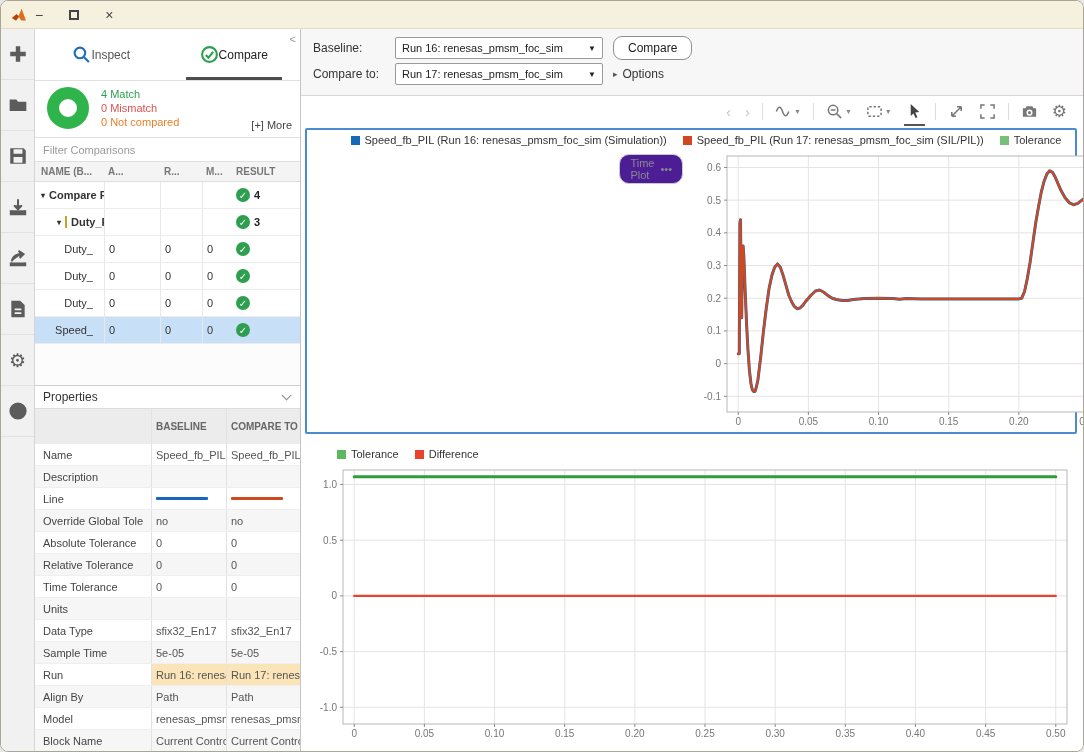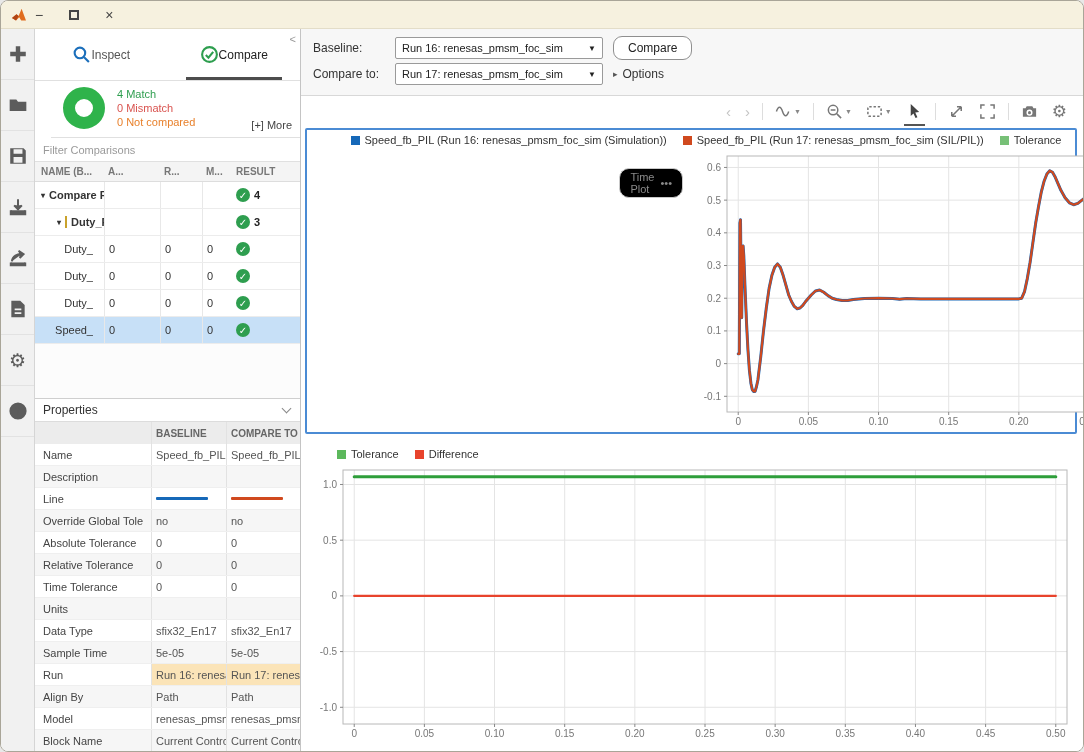--- a/index.html
+++ b/index.html
@@ -27,21 +27,21 @@
 
   
   .leftpanel { width:266px; border-right:1px solid #c4c4c4; display:flex; flex-direction:column; background:#fff; position:relative; }
   .tabs { height:52px; display:flex; position:relative; border-bottom:1px solid #e0e0e0; }
   .tab { flex:1; display:flex; align-items:center; justify-content:center; gap:0; cursor:pointer; }
   .tab .tlabel { font-size:12px; color:#555; }
   .tab.active .tlabel { color:#222; }
   .tab.active::after { content:""; position:absolute; bottom:0; width:96px; height:3px; background:#4d4d4d; }
   .collapse-btn { position:absolute; right:4px; top:4px; color:#999; font-size:11px; cursor:pointer; }
 
-  .summary { display:flex; align-items:center; padding:6px 8px 8px 12px; border-bottom:1px solid #e0e0e0; position:relative;margin-left:16px; }
+  .summary { display:flex; align-items:center; padding:6px 8px 8px 12px; border-bottom:1px solid #e0e0e0; position:relative; }
   .donut { width:42px; height:42px; border-radius:50%; border:12px solid #2fb34b; margin-right:12px; }
   .sumlines div { font-size:11px; line-height:14px; }
   .sum-match { color:#2e9e4f; }
   .sum-mismatch { color:#d9534f; }
   .sum-notcomp { color:#e8802b; }
   .more-link { position:absolute; right:8px; bottom:6px; font-size:11px; color:#444; cursor:pointer; }
 
   .filter-row { padding:2px 0; border-bottom:1px solid #e0e0e0; }
   .filter-row input { width:100%; border:none; outline:none; font-size:11px; padding:3px 8px;
                       color:#333; font-family:"Liberation Sans",sans-serif; }
@@ -70,21 +70,21 @@
   .rescount { font-weight:bold; color:#222; }
 
   .panel-spacer { flex:1; background:#fcfcfc; }
 
   .props-header { border-top:1px solid #cfcfcf; border-bottom:1px solid #dcdcdc; background:#fff;
                   height:24px; display:flex; align-items:center; justify-content:space-between; padding:0 10px 0 8px; }
   .props-header .ptitle { font-size:12px; color:#333; }
   .chev-down { width:7px; height:7px; border-right:1.5px solid #888; border-bottom:1.5px solid #888;
                transform:rotate(45deg); margin-top:-4px; }
   .ptable { font-size:11px; color:#555; overflow:hidden; flex:none; }
-  .ptable .phrow { display:flex; background:#ececec; height:22px; align-items:center;
+  .ptable .phrow { display:flex; background:#ececec; height:35px; align-items:center;
                    font-size:10px; font-weight:bold; color:#666; }
   .pcol-label { width:116px; padding-left:8px; overflow:hidden; white-space:nowrap; flex:none; }
   .pcol-val { width:75px; padding-left:4px; overflow:hidden; white-space:nowrap; flex:none; border-left:1px solid #e2e2e2; height:100%; display:flex; align-items:center; }
   .prow { display:flex; height:22px; align-items:center; border-bottom:1px solid #efefef; background:#fff; }
   .prow.alt { background:#f6f6f6; }
   .prow .pcol-label { color:#444; }
   .prow .hl { background:#fbe4b8; }
   .lineswatch { width:52px; height:3px; border-radius:1px; }
 
   
@@ -114,22 +114,22 @@
   .chartbox { position:relative; display:flex; flex-direction:column; background:#fff; }
   .chartbox.selected { border:2px solid #4b8bd4; border-radius:2px;align-items:center; }
   .chartbox.plain { border:2px solid transparent; }
   #chartbox-0 { height:306px; }
   #chartbox-1 { flex:1; }
   .legendrow { height:20px; display:flex; align-items:center; gap:16px; padding-left:30px; font-size:11px; color:#333; flex:none; }
   .legitem { display:flex; align-items:center; gap:5px; }
   .legsq { width:9px; height:9px; flex:none; }
   .plotwrap { flex:1; position:relative; }
   .plotwrap svg { position:absolute; inset:0; }
-  .timeplot-badge { position:absolute; top:18px; right:8px; border:1px solid #c9c9c9; border-radius:10px;
-                    background:#000000; font-size:11px; color:#8a8a8a; padding:2px 10px; display:flex; gap:6px;
+  .timeplot-badge { position:absolute; top:4px; right:8px; border:1px solid #c9c9c9; border-radius:10px;
+                    background:#4c1d95; font-size:11px; color:#8a8a8a; padding:2px 10px; display:flex; gap:6px;
                     align-items:center; cursor:pointer; z-index:5; }
 </style>
 </head>
 <body>
 
 <div class="window">
 
   <div class="titlebar">
     <svg class="logo" viewBox="0 0 16 16">
       <path fill="#e06c1e" d="M1 11 L5.5 7.2 L7.6 9 L10.6 1.8 L15 13.5 L10.2 13.5 L8.2 10.2 L5 13.5 Z"></path>

